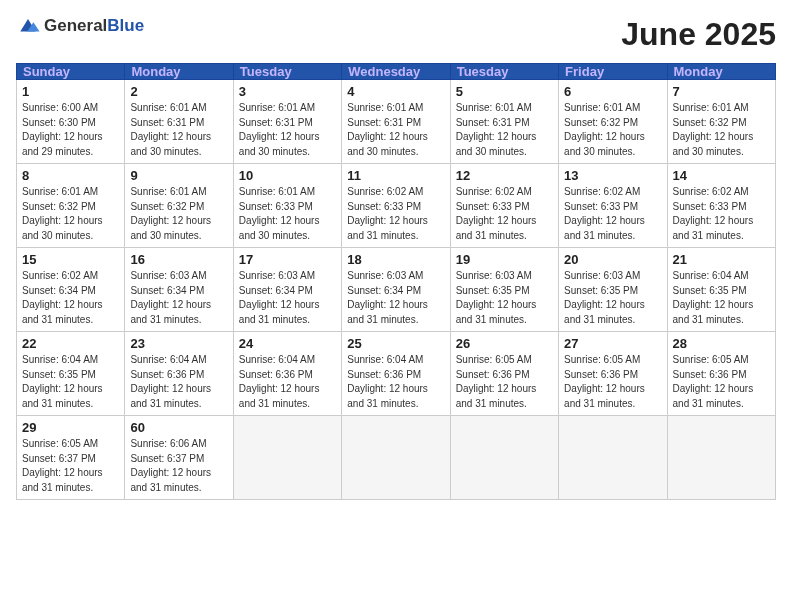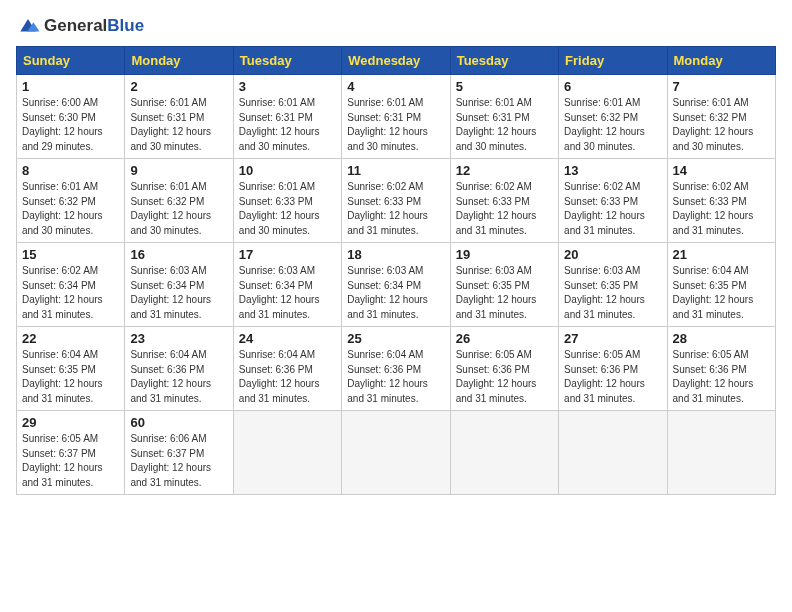--- a/index.html
+++ b/index.html
@@ -37,23 +37,23 @@
       font-size: 15px;
       color: #444;
     }
     table {
       width: 100%;
       border-collapse: collapse;
       table-layout: fixed;
     }
     th {
       background-color: #2255aa;
-      color: #fde047;
+      color: #c4b5fd;
       text-align: left;
-      padding: 6px 6px;
+      padding: 0 6px;
       font-size: 13px;
       font-weight: bold;
       border: 1px solid #1a4499;
     }
     td {
       border: 1px solid #ccc;
       vertical-align: top;
       padding: 4px 5px;
       font-size: 10.5px;
       color: #222;
@@ -85,20 +85,21 @@
   <div class="logo">
     <svg class="logo-icon" viewBox="0 0 30 26" xmlns="http://www.w3.org/2000/svg">
       <polygon points="5,20 15,4 25,20" fill="#2255aa"></polygon>
       <polygon points="14,20 22,8 30,20" fill="#4488dd"></polygon>
     </svg>
     <div>
       <span style="font-size:17px;font-weight:bold;color:#333;">General</span><span style="font-size:17px;font-weight:bold;color:#2255aa;">Blue</span>
     </div>
   </div>
   <div class="title-area">
+    <div class="month-title">June 2025</div>
   </div>
 </div>
 
 <table>
   <thead>
     <tr>
       <th>Sunday</th>
       <th>Monday</th>
       <th>Tuesday</th>
       <th>Wednesday</th>

